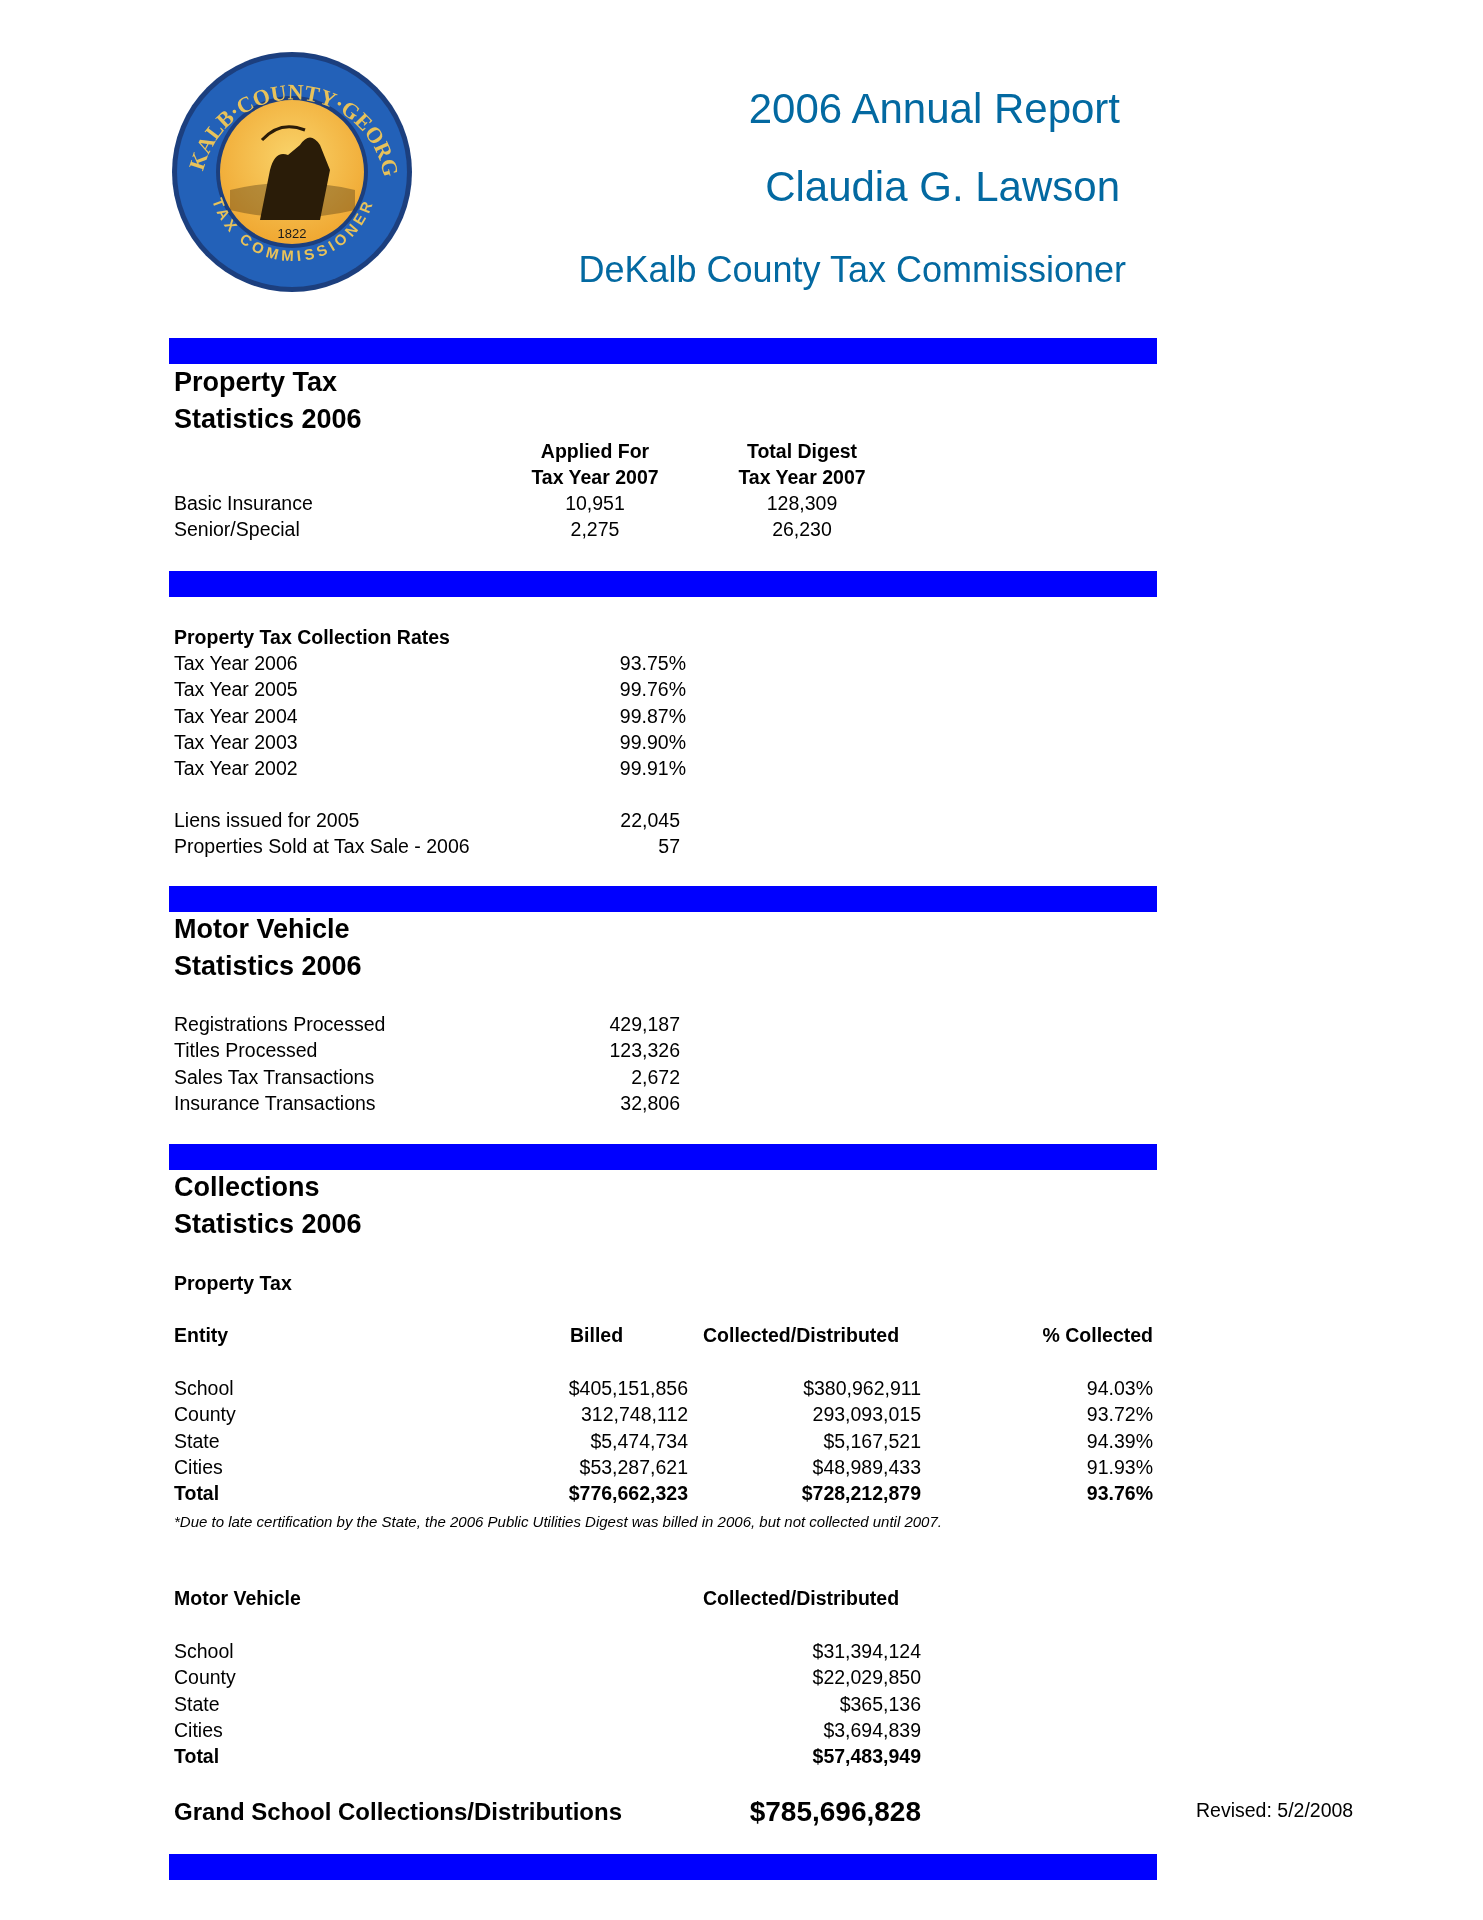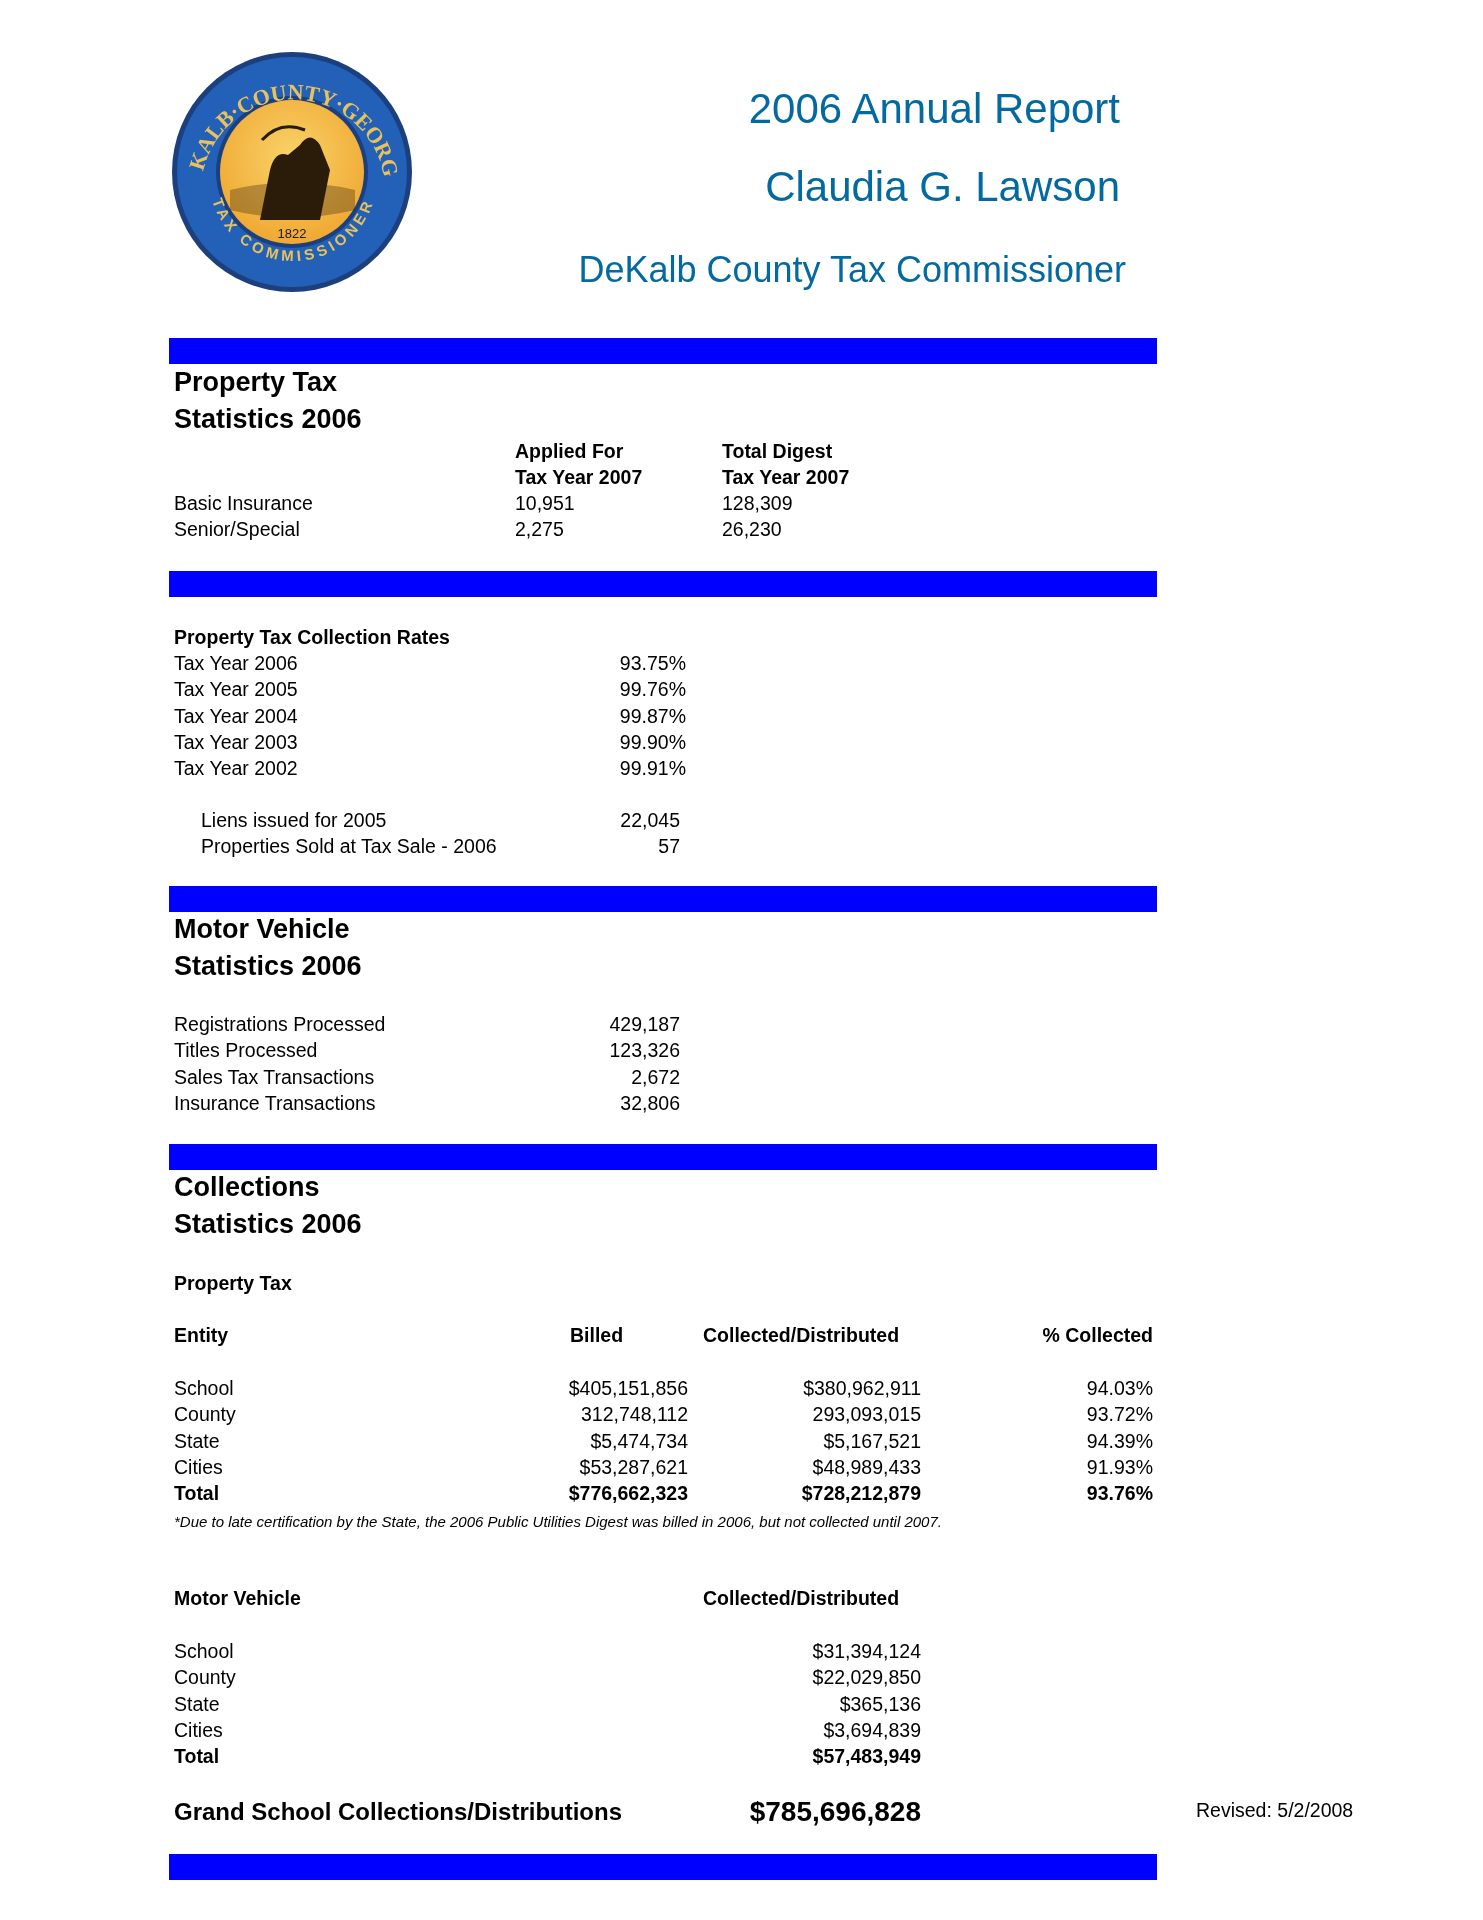--- a/index.html
+++ b/index.html
@@ -6,21 +6,21 @@
   body { width:1483px; height:1920px; position:relative; overflow:hidden;
          font-family:"Liberation Sans", sans-serif; color:#000; }
   .abs { position:absolute; }
   .bar { position:absolute; left:169px; width:988px; height:26px; background:#0000ff; }
   .title { position:absolute; color:#0369a1; font-weight:normal; text-align:right; white-space:nowrap; }
   .h2 { position:absolute; left:174px; font-size:27px; font-weight:bold; line-height:37px; }
   .txt { position:absolute; font-size:19.5px; line-height:26px; white-space:nowrap; }
   .b { font-weight:bold; }
   .u { text-underline-offset:3px; }
   .r { text-align:right; }
-  .c { }
+  .c { text-align:center; }
   .note { position:absolute; left:174px; top:1513px; font-size:15px; font-style:italic; white-space:nowrap; }
   .col { position:absolute; }
   .col div { font-size:19.5px; line-height:26.3px; white-space:nowrap; }
 </style>
 </head>
 <body>
 
 <div class="abs" style="left:170px;top:50px;width:245px;height:245px;">
   <svg width="245" height="245" viewBox="0 0 245 245">
     <defs>
@@ -89,21 +89,21 @@
   <div>Tax Year 2003</div>
   <div>Tax Year 2002</div>
 </div>
 <div class="col r" style="left:560px;top:650px;width:126px;">
   <div>93.75%</div>
   <div>99.76%</div>
   <div>99.87%</div>
   <div>99.90%</div>
   <div>99.91%</div>
 </div>
-<div class="col" style="left:174px;top:807px;margin-left:27px;">
+<div class="col" style="left:174px;top:807px;">
   <div>Liens issued for 2005</div>
   <div>Properties Sold at Tax Sale - 2006</div>
 </div>
 <div class="col r" style="left:560px;top:807px;width:120px;">
   <div>22,045</div>
   <div>57</div>
 </div>
 
 <div class="bar" style="top:886px;"></div>
 

